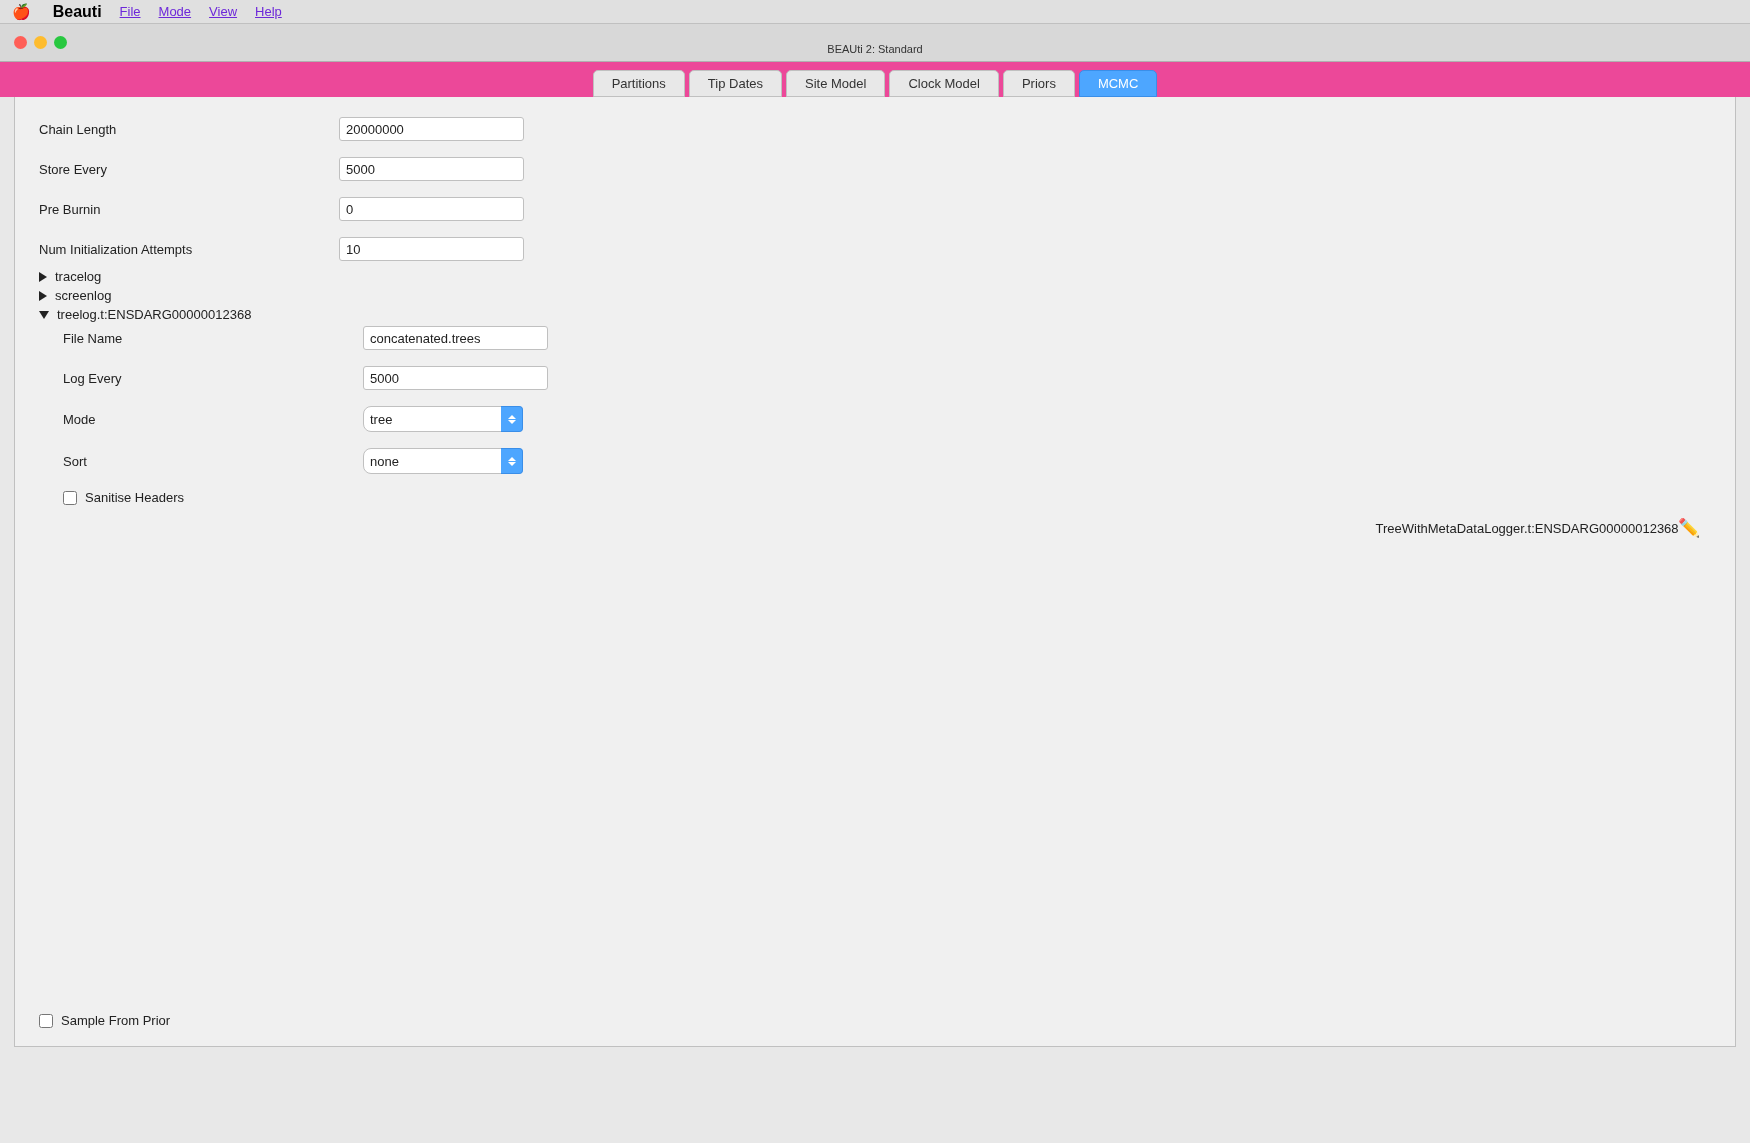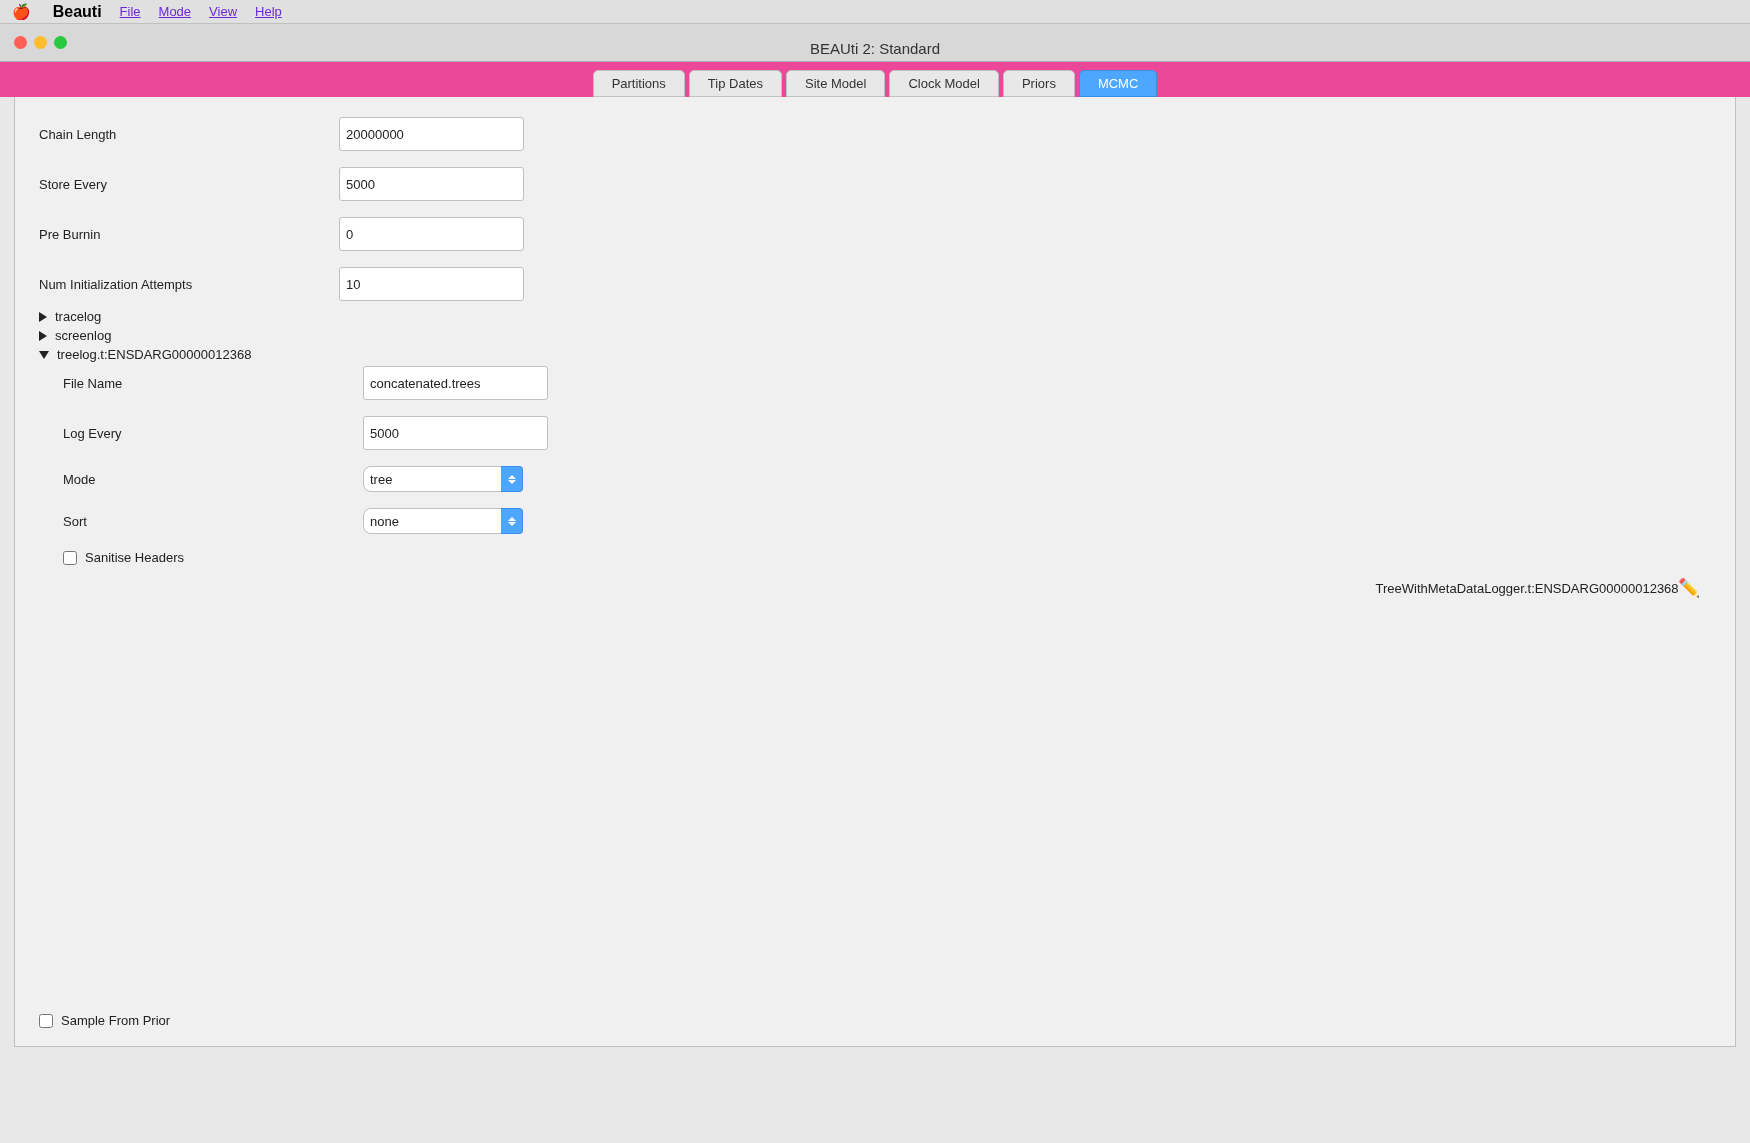--- a/index.html
+++ b/index.html
@@ -57,21 +57,21 @@
       width: 13px;
       height: 13px;
       border-radius: 50%;
       border: none;
       cursor: pointer;
     }
     .wc-close { background: #ff5f57; }
     .wc-min   { background: #febc2e; }
     .wc-max   { background: #28c840; }
     .titlebar-text {
-      font-size: 15px;
+      font-size: 11px;
       color: #333;
       font-weight: 500;
       margin-top: 12px;
     }
 
     
     .tabbar {
       display: flex;
       align-items: center;
       justify-content: center;
@@ -112,21 +112,21 @@
       align-items: center;
       margin-bottom: 16px;
     }
     .form-label {
       width: 300px;
       color: #222;
       font-size: 13px;
     }
     .form-input {
       width: 185px;
-      height: 34px;
+      height: 24px;
       border: 1px solid #c0c0c0;
       border-radius: 3px;
       background: #fff;
       padding: 2px 6px;
       font-size: 13px;
       color: #222;
       outline: none;
     }
 
     

